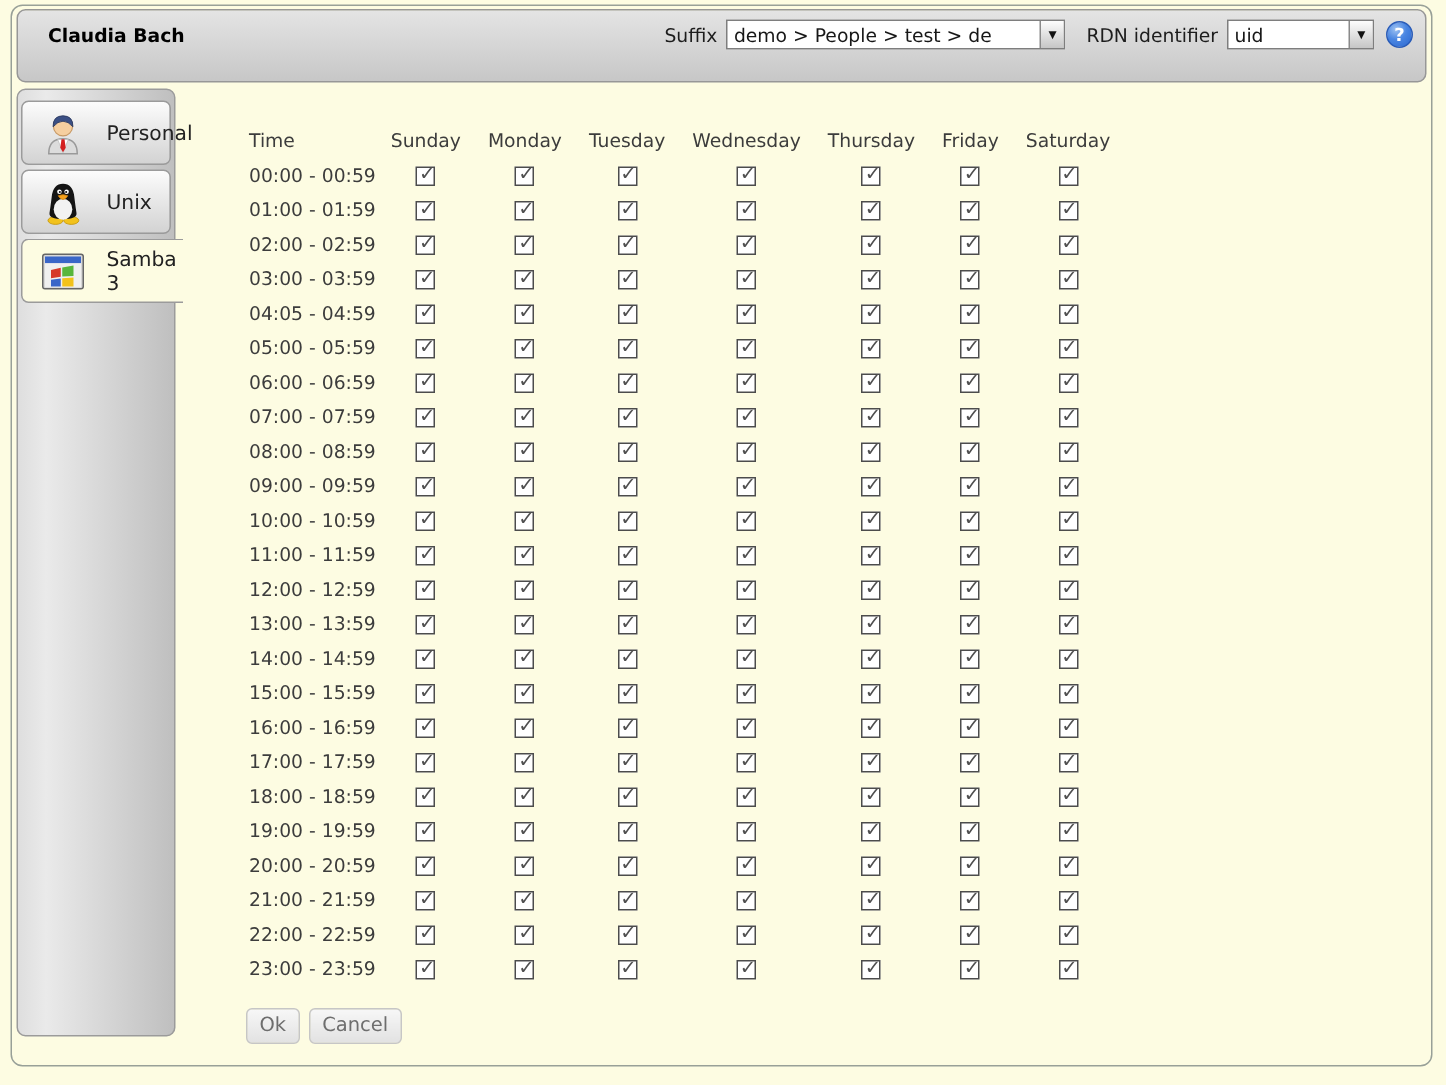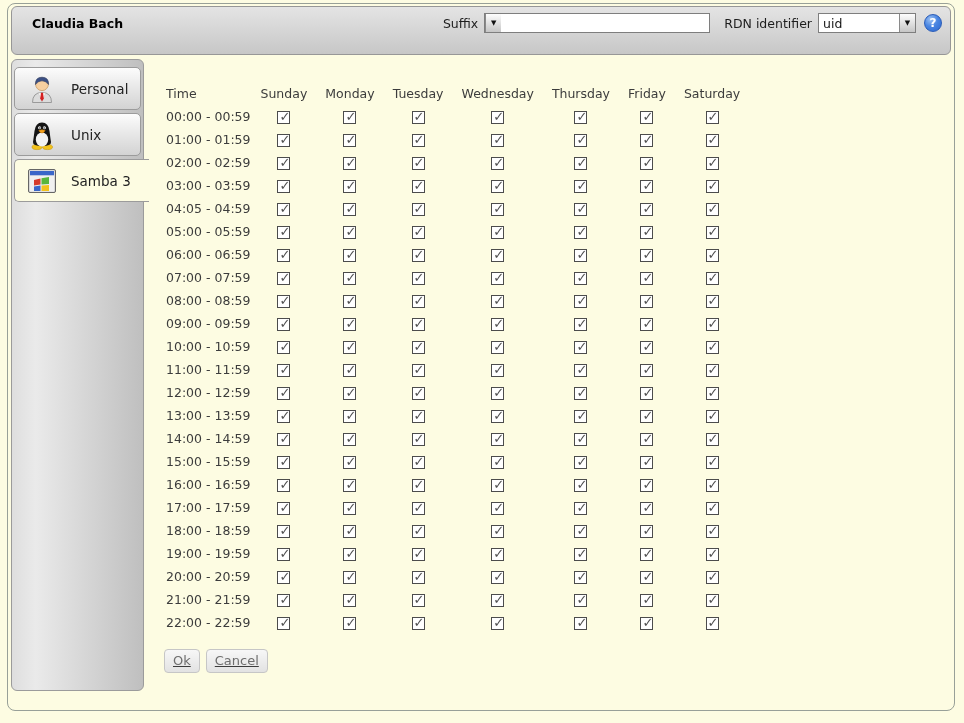--- a/index.html
+++ b/index.html
@@ -49,21 +49,21 @@
     background:radial-gradient(circle at 35% 28%, #9ec2f2 0%, #4a86e2 45%, #2b67cf 100%);
     border:1px solid #2a5cb8; color:#fff; font-weight:bold; font-size:12px;
     display:flex; align-items:center; justify-content:center;
   }
   .header-row2 { display:flex; align-items:center; height:19px; margin-top:1px; }
   .email { color:#2b2bd0; width:257px; cursor:pointer; }
   .pair { display:inline-flex; gap:4px; color:#202020; }
   .pair.phone { width:260px; }
   
   .sidebar {
-    position:absolute; left:3px; top:55px; width:133px; height:632px;
+    position:absolute; left:3px; top:55px; width:106px; height:632px;
     border:1px solid #9b9b9b; border-radius:6px;
     background:linear-gradient(90deg,#dedede 0%,#eaeaea 18%,#bfbfbf 100%);
     padding:7px 0 0 0;
   }
   .tab {
     position:relative; margin:0 2px 3px 2px; height:43px;
     border:1px solid #9b9b9b; border-radius:5px;
     background:linear-gradient(#fcfcfc,#e9e9e9 45%,#d3d3d3);
     display:flex; align-items:center; gap:13px; padding-left:11px;
     cursor:pointer;
@@ -87,39 +87,40 @@
   .schedule td.cb-cell { text-align:center; }
   .cb {
     display:inline-block; width:13px; height:13px;
     background:#fff; border:1px solid #4c4c4c; position:relative;
     vertical-align:middle; cursor:pointer;
   }
   .cb.checked::after {
     content:"✓"; position:absolute; left:1px; top:-3px;
     font-size:13px; color:#4f4f4f;
   }
-  .btn-row { margin-top:15px; display:flex; gap:6px;text-decoration:underline; }
+  .btn-row { margin-top:15px; display:flex; gap:6px; }
   .btn {
     font-family:inherit; font-size:13px; color:#6e6e6e;
     border:1px solid #c6c6c6; border-radius:4px;
     background:linear-gradient(#f7f7f7,#e2e2e2);
     padding:3px 8px 4px; cursor:pointer;
   }
 </style>
 </head>
 <body>
 
 <div class="outer">
 
   <div class="header-bar">
     <div class="header-row1">
       <span class="user-name">Claudia Bach</span>
       <div class="header-right">
         <span class="hdr-label">Suffix</span>
         <span class="select select-suffix">
+          <span class="txt">demo &gt; People &gt; test &gt; de</span>
           <span class="arrow-btn">▼</span>
         </span>
         <span class="hdr-label">RDN identifier</span>
         <span class="select select-rdn">
           <span class="txt">uid</span>
           <span class="arrow-btn">▼</span>
         </span>
         <span class="help">?</span>
       </div>
     </div>
@@ -408,20 +409,30 @@
           <tr>
             <td class="time-cell">22:00 - 22:59</td>
             <td class="cb-cell"><span class="cb checked"></span></td>
             <td class="cb-cell"><span class="cb checked"></span></td>
             <td class="cb-cell"><span class="cb checked"></span></td>
             <td class="cb-cell"><span class="cb checked"></span></td>
             <td class="cb-cell"><span class="cb checked"></span></td>
             <td class="cb-cell"><span class="cb checked"></span></td>
             <td class="cb-cell"><span class="cb checked"></span></td>
           </tr>
+          <tr>
+            <td class="time-cell">23:00 - 23:59</td>
+            <td class="cb-cell"><span class="cb checked"></span></td>
+            <td class="cb-cell"><span class="cb checked"></span></td>
+            <td class="cb-cell"><span class="cb checked"></span></td>
+            <td class="cb-cell"><span class="cb checked"></span></td>
+            <td class="cb-cell"><span class="cb checked"></span></td>
+            <td class="cb-cell"><span class="cb checked"></span></td>
+            <td class="cb-cell"><span class="cb checked"></span></td>
+          </tr>
         </tbody>
     </table>
 
     <div class="btn-row">
       <button class="btn">Ok</button>
       <button class="btn">Cancel</button>
     </div>
   </div>
 
 </div>

